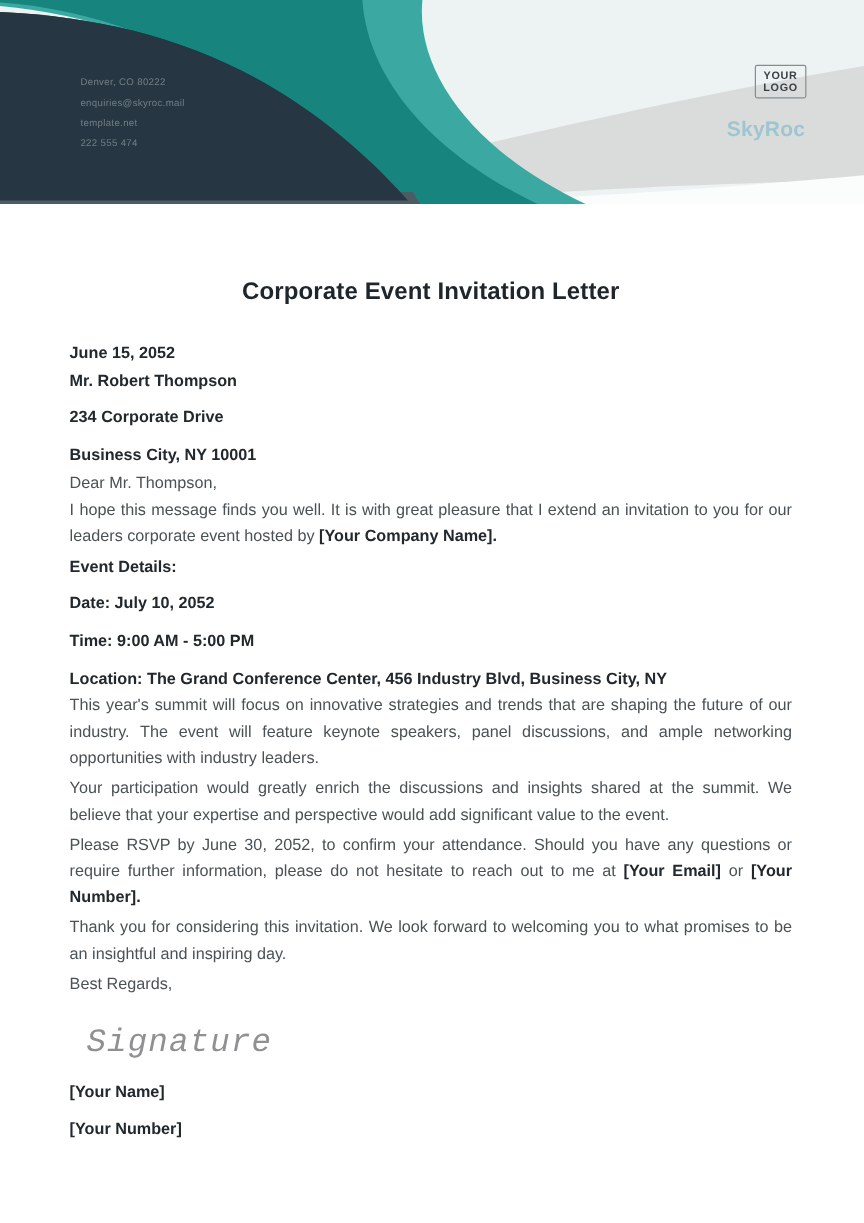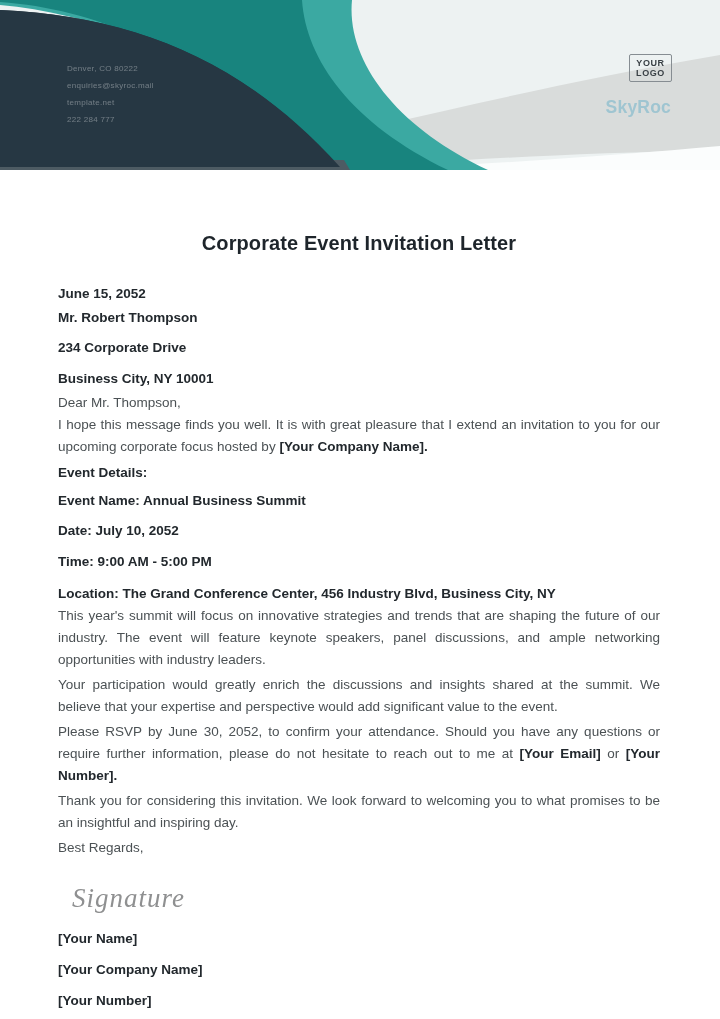--- a/index.html
+++ b/index.html
@@ -46,21 +46,21 @@
   }
   .ln {
     font-size:13.5px; line-height:22px; color:#4b5154;
   }
   .ln .b, .ln.b { font-weight:700; color:#22282d; }
   .just { text-align:justify; }
   .mt2{margin-top:2px;} .mt3{margin-top:3px;} .mt4{margin-top:4px;}
   .mt6{margin-top:6px;} .mt8{margin-top:8px;} .mt9{margin-top:9px;} .mt10{margin-top:10px;}
   .signature-script {
     margin-top:24px; margin-left:14px;
-    font-family:Liberation Serif, serif;
+    font-family:Liberation Mono, monospace;
     font-style:italic;
     font-size:27px; color:#8f9091; letter-spacing:1px;
   }
   .sig-ln { margin-top:9px; font-weight:700; color:#22282d; }
   .sig-first { margin-top:14px; }
 </style>
 </head>
 <body>
 
 <div class="page">
@@ -81,54 +81,52 @@
       <path d="M 0 160 L 344 160 L 350 170 L 0 170 Z" fill="#4d5b63"></path>
 
       <path d="M 0 10 C 130 16 242 58 338 166 L 340 166 L 338 166 C 300 166 0 166 0 166 Z" fill="#263743"></path>
       <path d="M 0 10 C 130 16 242 58 340 167 L 0 167 Z" fill="#263743"></path>
     </svg>
 
     <div class="contact">
       <div>Denver, CO 80222</div>
       <div>enquiries@skyroc.mail</div>
       <div>template.net</div>
-      <div>222 284 777</div>
+      <div>222 555 474</div>
     </div>
 
     <div class="logo-box">
       <span>YOUR</span>
       <span>LOGO</span>
     </div>
     <div class="brand-name">SkyRoc</div>
   </div>
 
   <div class="letter">
     <div class="title">Corporate Event Invitation Letter</div>
 
     <div id="blocks">
         <p class="ln b"><span class="b">June 15, 2052</span></p>
         <p class="ln b mt2"><span class="b">Mr. Robert Thompson</span></p>
         <p class="ln b mt8"><span class="b">234 Corporate Drive</span></p>
         <p class="ln b mt9"><span class="b">Business City, NY 10001</span></p>
         <p class="ln mt2"><span>Dear Mr. Thompson,</span></p>
-        <p class="ln just"><span>I hope this message finds you well. It is with great pleasure that I extend an invitation to you for our upcoming corporate focus hosted by </span><span class="b">[Your Company Name].</span></p>
+        <p class="ln just"><span>I hope this message finds you well. It is with great pleasure that I extend an invitation to you for our leaders corporate event hosted by </span><span class="b">[Your Company Name].</span></p>
         <p class="ln b mt4"><span class="b">Event Details:</span></p>
-        <p class="ln b mt6"><span class="b">Event Name: Annual Business Summit</span></p>
         <p class="ln b mt8"><span class="b">Date: July 10, 2052</span></p>
         <p class="ln b mt9"><span class="b">Time: 9:00 AM - 5:00 PM</span></p>
         <p class="ln b mt10"><span class="b">Location: The Grand Conference Center, 456 Industry Blvd, Business City, NY</span></p>
         <p class="ln just"><span>This year's summit will focus on innovative strategies and trends that are shaping the future of our industry. The event will feature keynote speakers, panel discussions, and ample networking opportunities with industry leaders.</span></p>
         <p class="ln just mt3"><span>Your participation would greatly enrich the discussions and insights shared at the summit. We believe that your expertise and perspective would add significant value to the event.</span></p>
         <p class="ln just mt3"><span>Please RSVP by June 30, 2052, to confirm your attendance. Should you have any questions or require further information, please do not hesitate to reach out to me at </span><span class="b">[Your Email]</span><span> or </span><span class="b">[Your Number].</span></p>
         <p class="ln just mt3"><span>Thank you for considering this invitation. We look forward to welcoming you to what promises to be an insightful and inspiring day.</span></p>
         <p class="ln mt3"><span>Best Regards,</span></p>
       </div>
 
     <div class="signature-script">Signature</div>
 
     <div id="closing">
         <p class="ln sig-ln sig-first">[Your Name]</p>
-        <p class="ln sig-ln">[Your Company Name]</p>
         <p class="ln sig-ln">[Your Number]</p>
       </div>
   </div>
 
 </div>
 
 </body></html>

